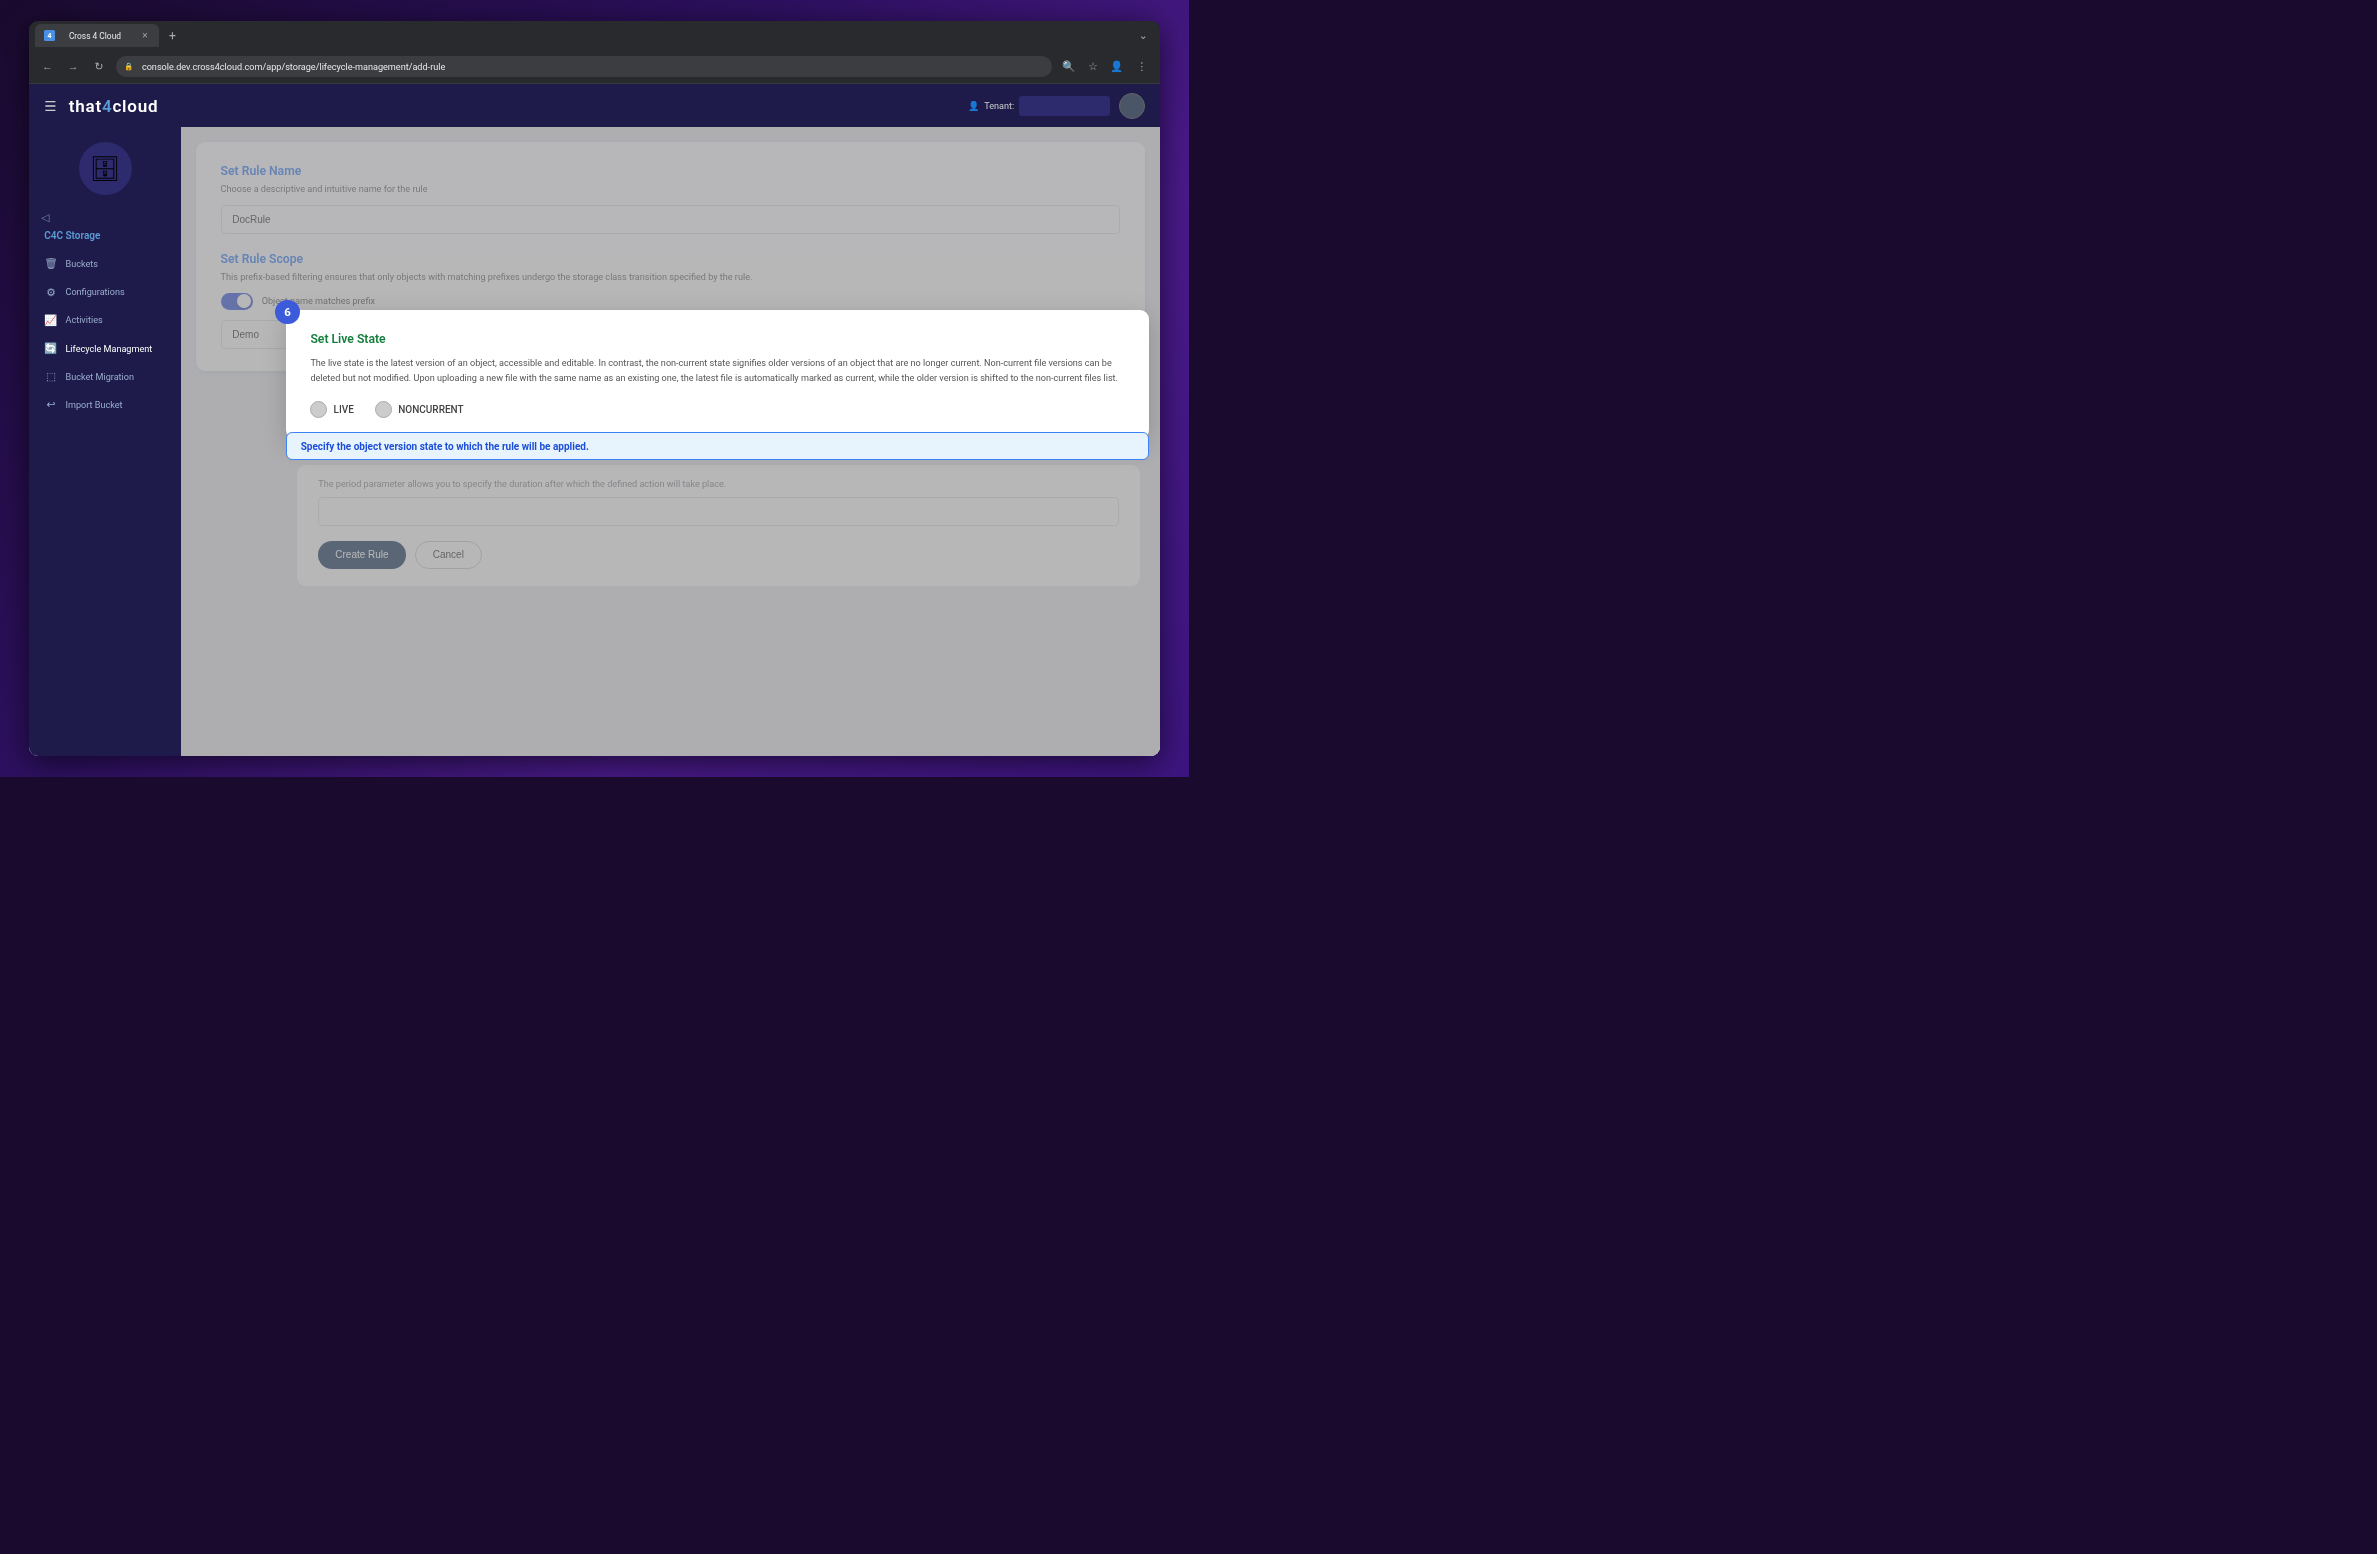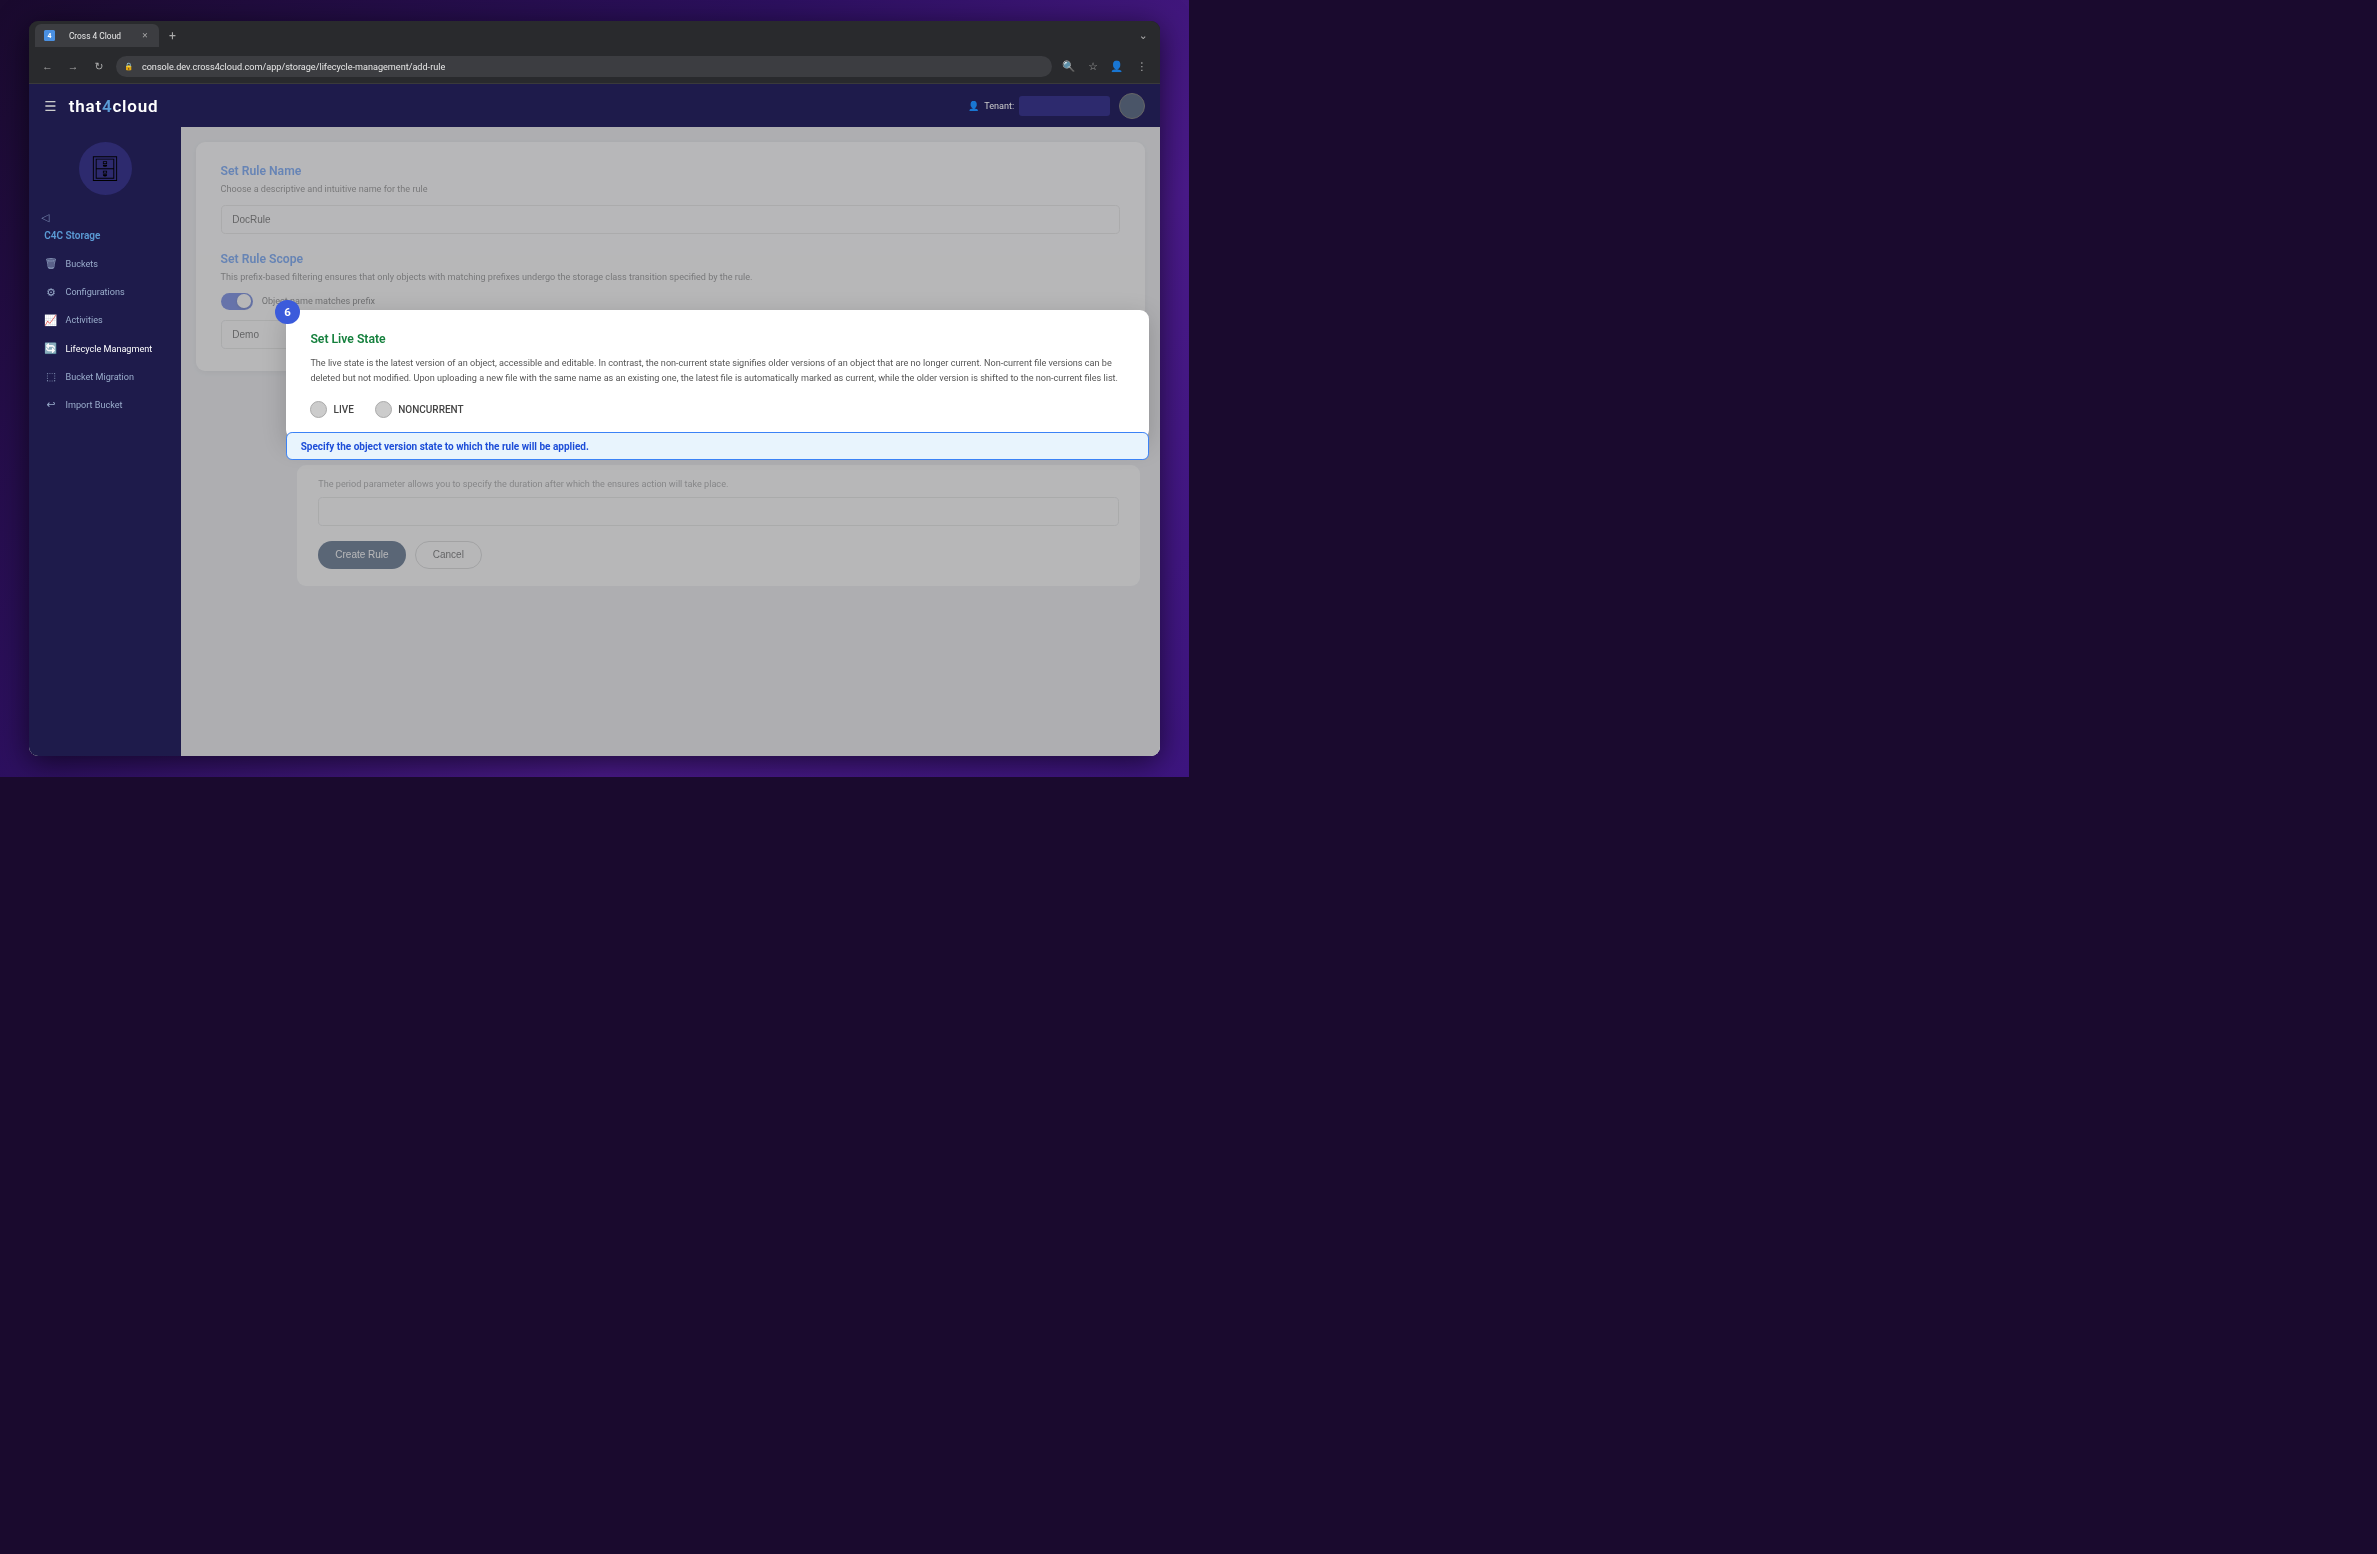--- a/index.html
+++ b/index.html
@@ -663,21 +663,21 @@
               <span class="radio-label">NONCURRENT</span>
             </div>
           </div>
         </div>
 
         <div class="tooltip-bar" style="top: 305px; left: 105px; right: 10.7px; position: absolute; z-index: 30;">
           <span class="tooltip-text">Specify the object version state to which the rule will be applied.</span>
         </div>
 
         <div style="position: absolute; top: 338px; left: 116px; right: 20px; background: white; border-radius: 9.1px; padding: 13.7px 21.3px 17px 21.3px; opacity: 0.55; z-index: 5;">
-          <div class="period-desc">The period parameter allows you to specify the duration after which the ensures action will take place.</div>
+          <div class="period-desc">The period parameter allows you to specify the duration after which the defined action will take place.</div>
           <div class="period-input"></div>
           <div class="action-buttons">
             <button class="btn-primary">Create Rule</button>
             <button class="btn-secondary">Cancel</button>
           </div>
         </div>
 
       </div>
     </div>
   </div>

